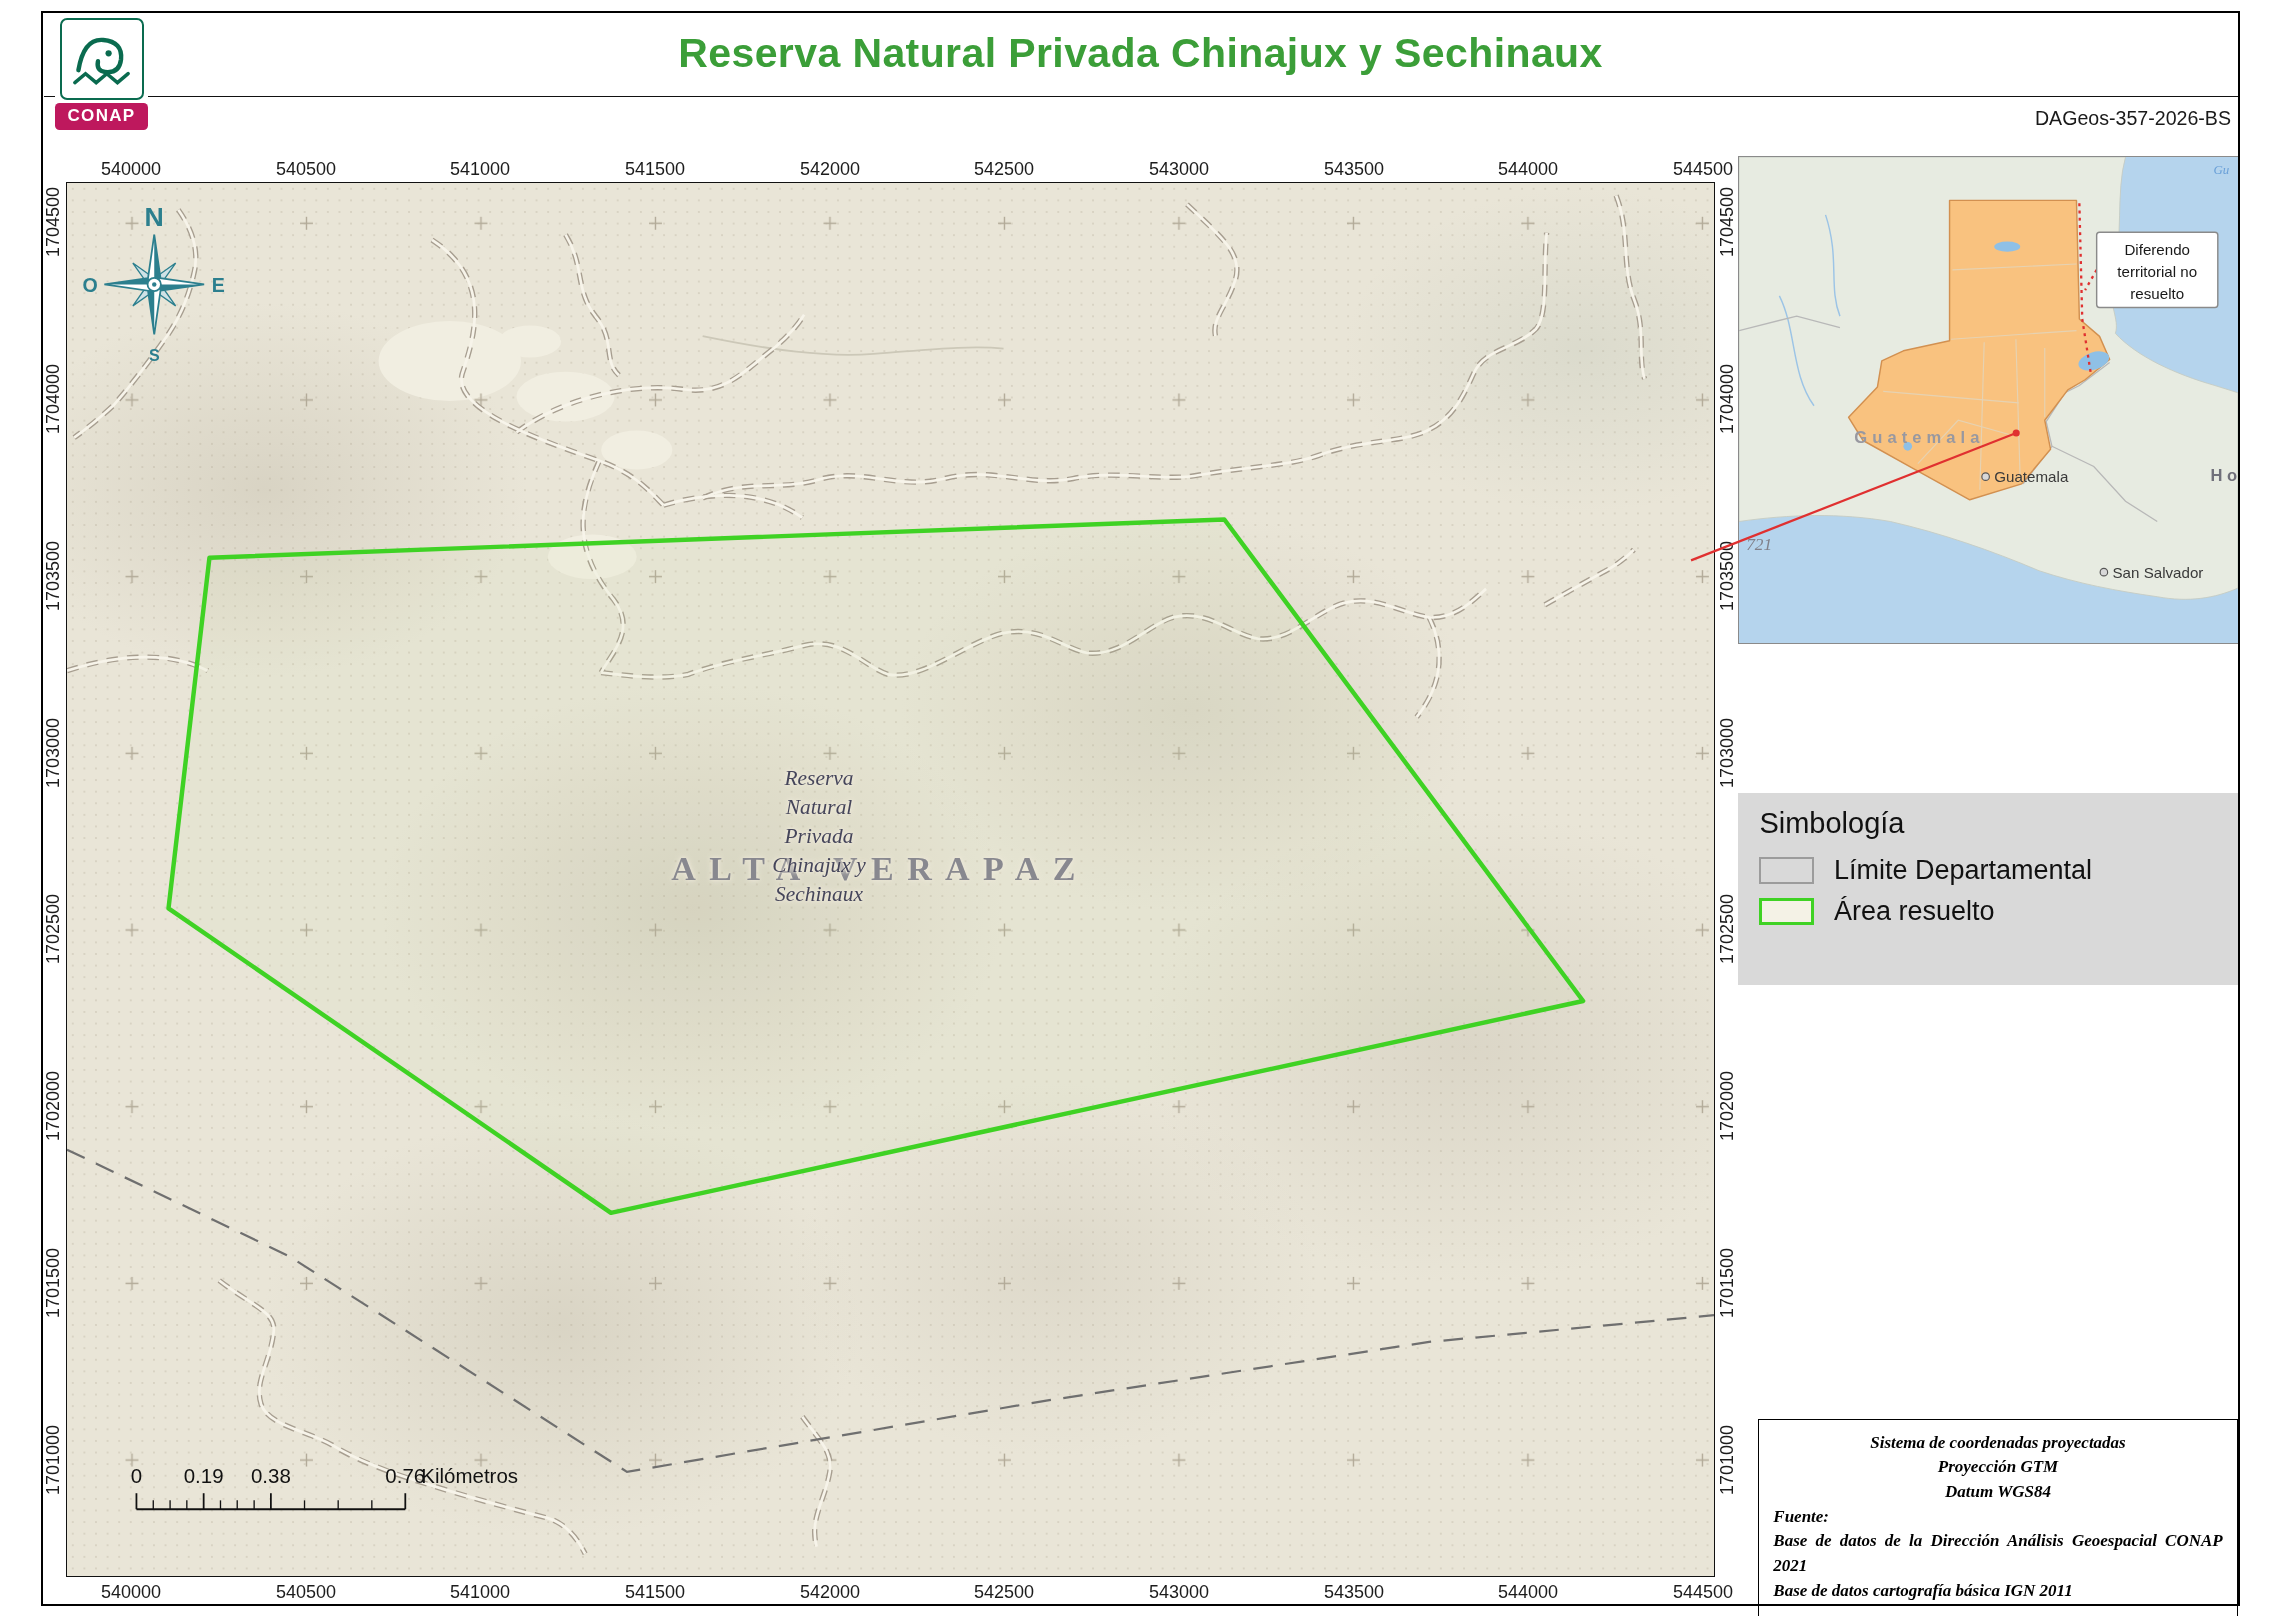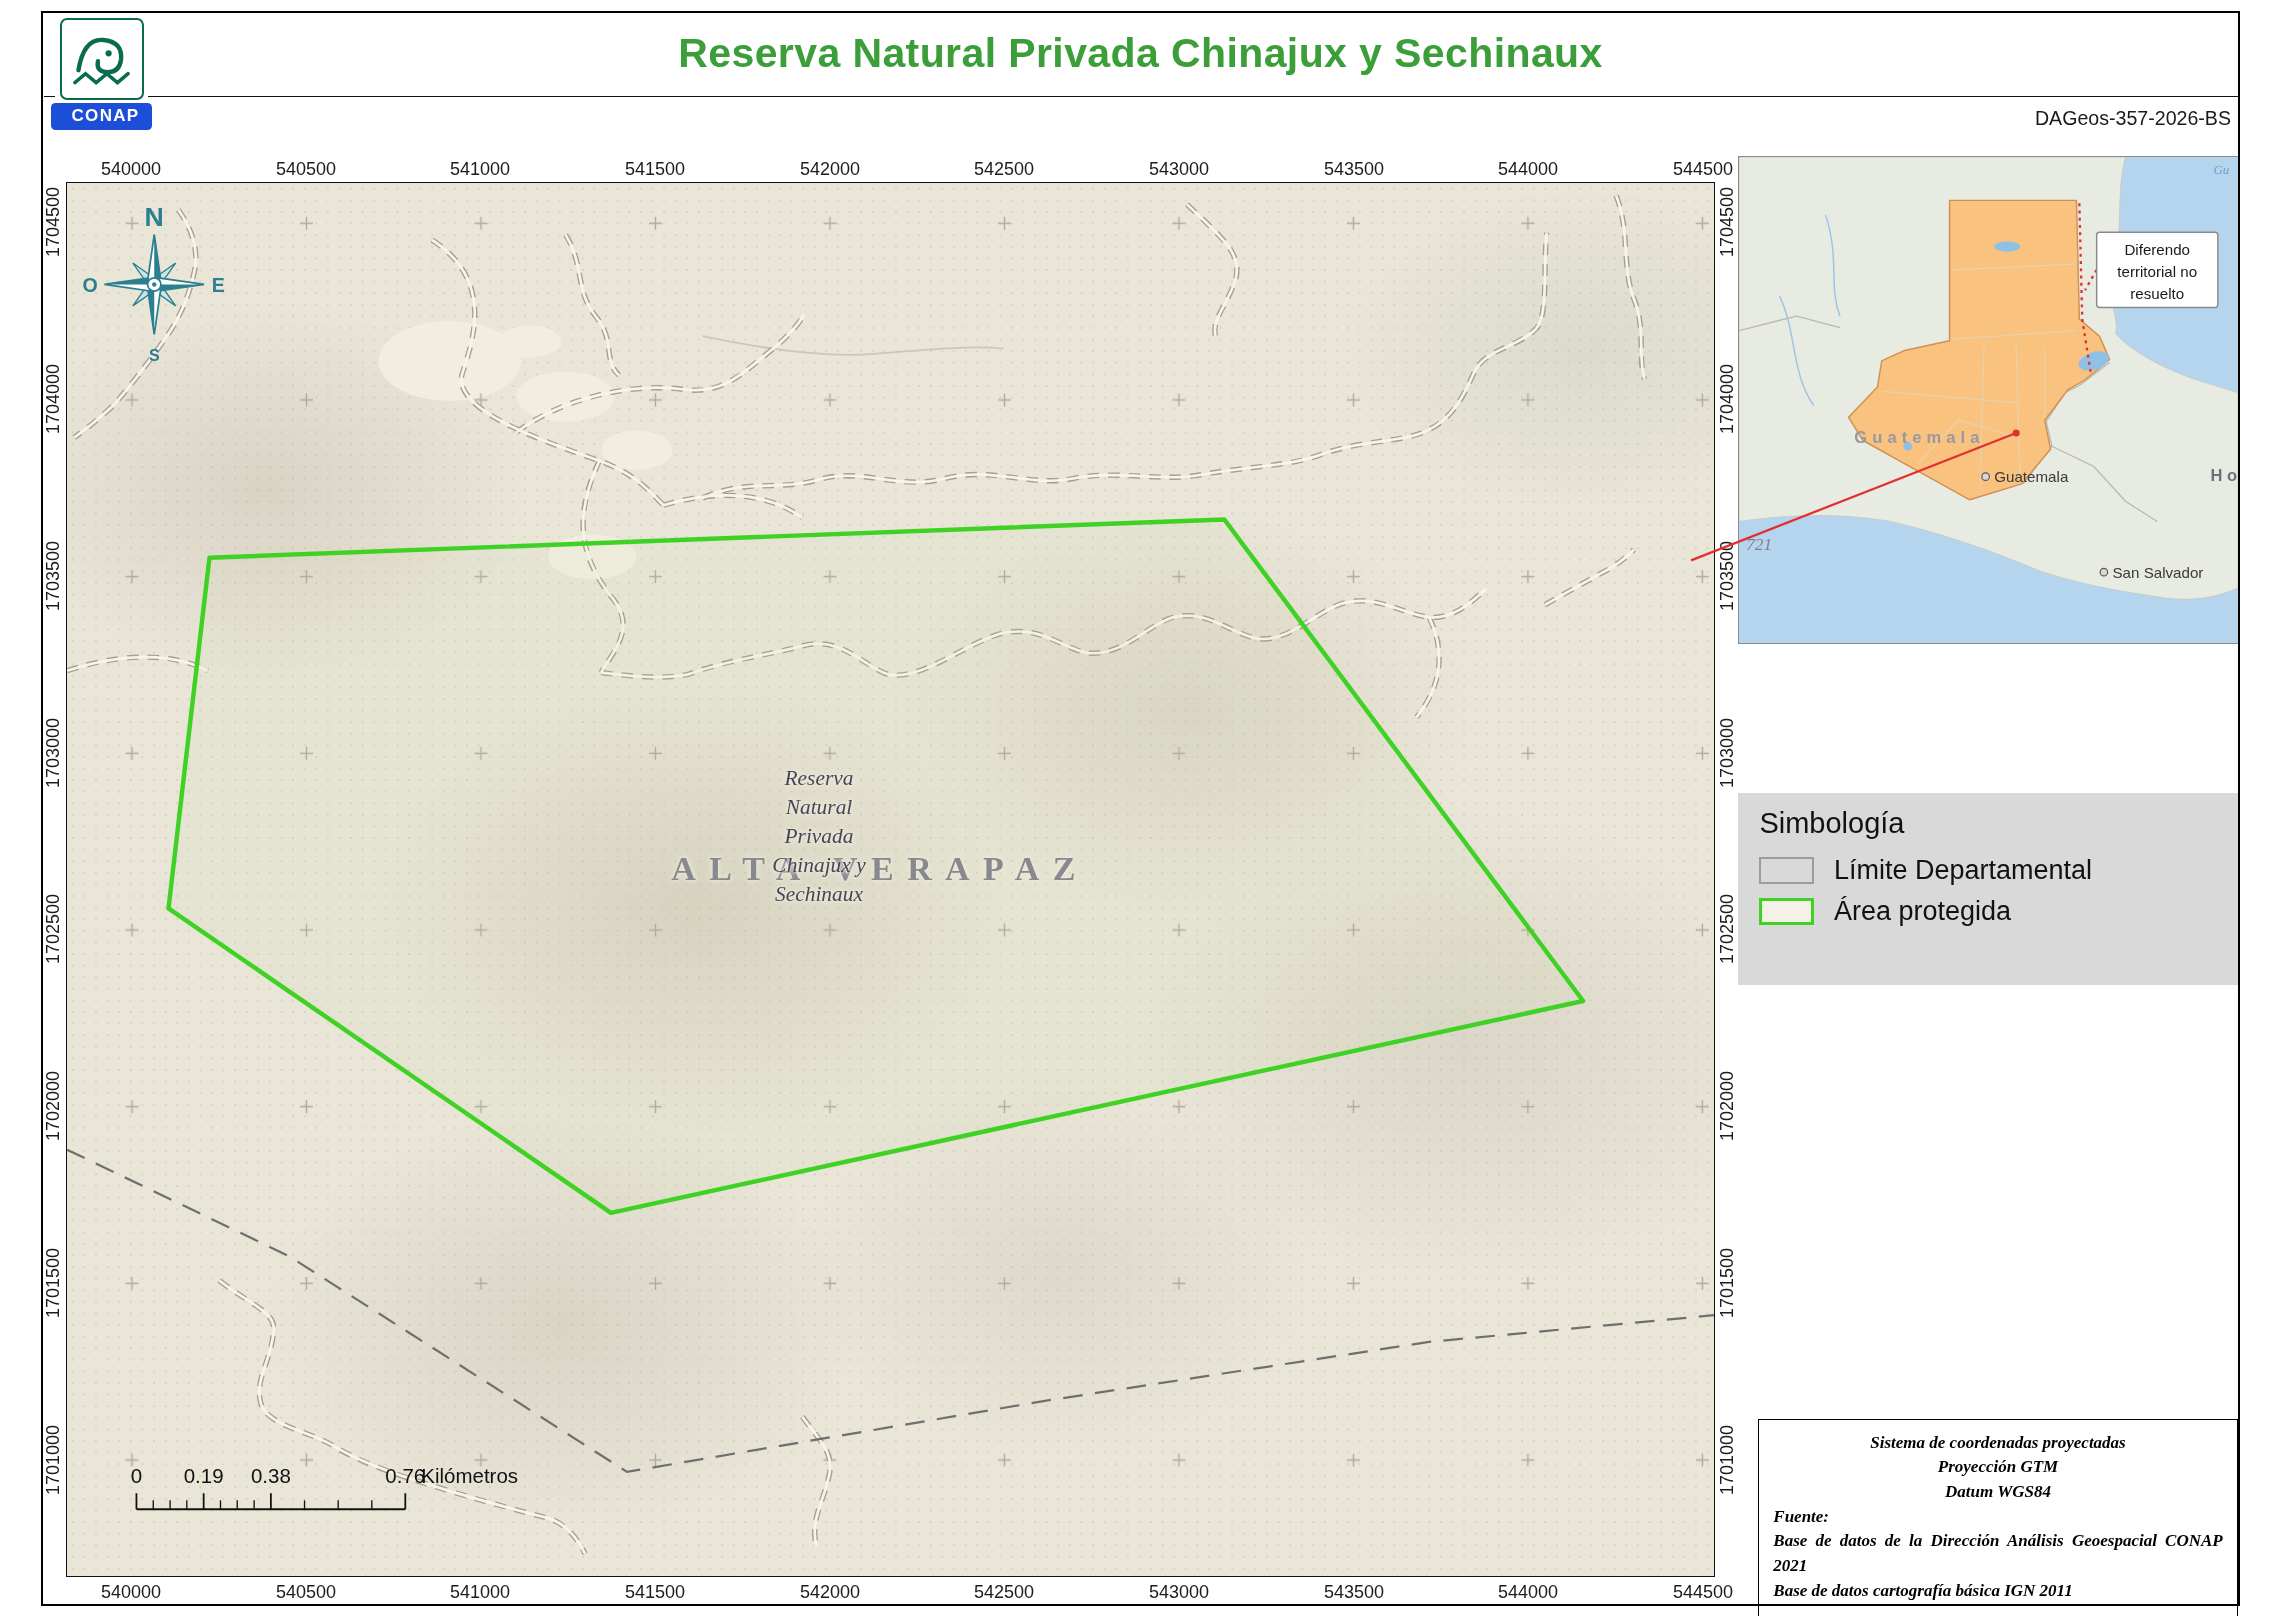--- a/index.html
+++ b/index.html
@@ -8,22 +8,22 @@
 
   .page-border{position:absolute;left:41px;top:10.7px;width:2199px;height:1595px;
     border:2.7px solid #000;box-sizing:border-box;pointer-events:none;z-index:8;}
 
   .header-line{position:absolute;left:44px;top:96px;width:2194px;border-top:1.8px solid #111;z-index:3;}
 
   .logo{position:absolute;left:55px;top:18px;width:93px;height:116px;background:#fff;z-index:6;
         display:flex;flex-direction:column;align-items:center;}
   .logo-emblem{width:84px;height:82px;border:2.7px solid #0a6b4f;border-radius:7.1px;box-sizing:border-box;
         background:#fff;display:flex;align-items:center;justify-content:center;}
-  .logo-banner{margin-top:2.7px;width:93px;height:27px;background:#1d4ed8;border-radius:4.5px;color:#fff;
-        font-weight:bold;font-size:17px;letter-spacing:1.3px;display:flex;align-items:center;justify-content:center;padding-left:8px;}
+  .logo-banner{margin-top:2.7px;width:93px;height:27px;background:#be185d;border-radius:4.5px;color:#fff;
+        font-weight:bold;font-size:17px;letter-spacing:1.3px;display:flex;align-items:center;justify-content:center;}
 
   .page-title{position:absolute;left:0;right:0;top:30px;text-align:center;font-size:41px;font-weight:700;
         color:var(--title-green,#3b9e38);letter-spacing:0.4px;z-index:2;}
 
   .doc-code{position:absolute;right:50px;top:107px;font-size:19.6px;color:#1a1a1a;z-index:3;}
 
   
   .map-frame{position:absolute;left:66px;top:182px;width:1649px;height:1395px;border:1.8px solid #111;
     box-sizing:border-box;overflow:hidden;z-index:1;
     background:
@@ -309,21 +309,21 @@
 </div>
 
 <div class="legend">
   <div class="legend-title">Simbología</div>
   <div class="legend-row">
     <span class="swatch swatch-limite"></span>
     <span class="legend-label">Límite Departamental</span>
   </div>
   <div class="legend-row">
     <span class="swatch swatch-area"></span>
-    <span class="legend-label">Área protegida</span>
+    <span class="legend-label">Área resuelto</span>
   </div>
 </div>
 
 <div class="infobox">
   <div class="centered">Sistema de coordenadas proyectadas</div>
   <div class="centered">Proyección GTM</div>
   <div class="centered">Datum WGS84</div>
   <div>Fuente:</div>
   <div class="just">Base de datos de la Dirección Análisis Geoespacial CONAP 2021</div>
   <div>Base de datos cartografía básica IGN 2011</div>

